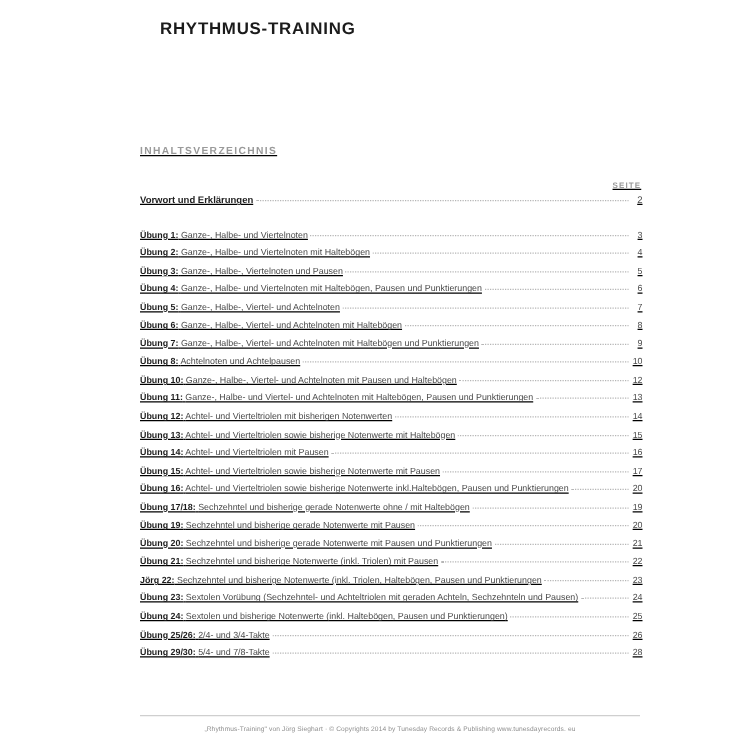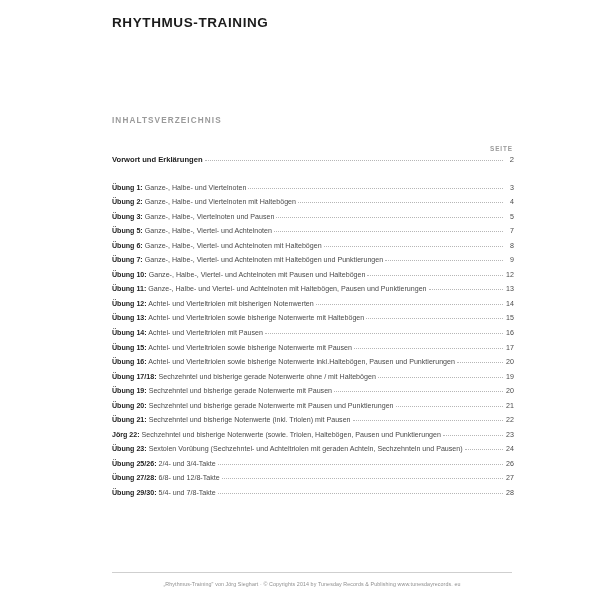--- a/index.html
+++ b/index.html
@@ -15,34 +15,35 @@
     position: relative;
     width: 600px;
     height: 600px;
     background: #ffffff;
     overflow: hidden;
   }
 
   
   .doc-title {
     position: absolute;
-    left: 112px;
+    left: 128px;
     top: 15px;
     font-size: 13.5px;
     font-weight: bold;
     letter-spacing: 0.6px;
     color: #1b1b1b;
   }
 
   
   .toc {
     position: absolute;
     left: 112px;
     top: 116px;
     width: 402px;
+    text-decoration: underline;
   }
   .toc-heading {
     font-size: 8.2px;
     font-weight: bold;
     letter-spacing: 1.1px;
     color: #9a9a9a;
     margin-bottom: 20px;
   }
   .seite-row {
     text-align: right;
@@ -159,35 +160,45 @@
           <span class="etext"><span class="elabel">Übung 2:</span> <span class="edesc">Ganze-, Halbe- und Viertelnoten mit Haltebögen</span></span>
           <span class="dots"></span>
           <span class="pnum">4</span>
         </div>
         <div class="entry">
           <span class="etext"><span class="elabel">Übung 3:</span> <span class="edesc">Ganze-, Halbe-, Viertelnoten und Pausen</span></span>
           <span class="dots"></span>
           <span class="pnum">5</span>
         </div>
         <div class="entry">
+          <span class="etext"><span class="elabel">Übung 4:</span> <span class="edesc">Ganze-, Halbe- und Viertelnoten mit Haltebögen, Pausen und Punktierungen</span></span>
+          <span class="dots"></span>
+          <span class="pnum">6</span>
+        </div>
+        <div class="entry">
           <span class="etext"><span class="elabel">Übung 5:</span> <span class="edesc">Ganze-, Halbe-, Viertel- und Achtelnoten</span></span>
           <span class="dots"></span>
           <span class="pnum">7</span>
         </div>
         <div class="entry">
           <span class="etext"><span class="elabel">Übung 6:</span> <span class="edesc">Ganze-, Halbe-, Viertel- und Achtelnoten mit Haltebögen</span></span>
           <span class="dots"></span>
           <span class="pnum">8</span>
         </div>
         <div class="entry">
           <span class="etext"><span class="elabel">Übung 7:</span> <span class="edesc">Ganze-, Halbe-, Viertel- und Achtelnoten mit Haltebögen und Punktierungen</span></span>
           <span class="dots"></span>
           <span class="pnum">9</span>
         </div>
         <div class="entry">
+          <span class="etext"><span class="elabel">Übung 8:</span> <span class="edesc">Achtelnoten und Achtelpausen</span></span>
+          <span class="dots"></span>
+          <span class="pnum">10</span>
+        </div>
+        <div class="entry">
           <span class="etext"><span class="elabel">Übung 10:</span> <span class="edesc">Ganze-, Halbe-, Viertel- und Achtelnoten mit Pausen und Haltebögen</span></span>
           <span class="dots"></span>
           <span class="pnum">12</span>
         </div>
         <div class="entry">
           <span class="etext"><span class="elabel">Übung 11:</span> <span class="edesc">Ganze-, Halbe- und Viertel- und Achtelnoten mit Haltebögen, Pausen und Punktierungen</span></span>
           <span class="dots"></span>
           <span class="pnum">13</span>
         </div>
         <div class="entry">
@@ -229,38 +240,38 @@
           <span class="etext"><span class="elabel">Übung 20:</span> <span class="edesc">Sechzehntel und bisherige gerade Notenwerte mit Pausen und Punktierungen</span></span>
           <span class="dots"></span>
           <span class="pnum">21</span>
         </div>
         <div class="entry">
           <span class="etext"><span class="elabel">Übung 21:</span> <span class="edesc">Sechzehntel und bisherige Notenwerte (inkl. Triolen) mit Pausen</span></span>
           <span class="dots"></span>
           <span class="pnum">22</span>
         </div>
         <div class="entry">
-          <span class="etext"><span class="elabel">Jörg 22:</span> <span class="edesc">Sechzehntel und bisherige Notenwerte (sowie. Triolen, Haltebögen, Pausen und Punktierungen</span></span>
+          <span class="etext"><span class="elabel">Jörg 22:</span> <span class="edesc">Sechzehntel und bisherige Notenwerte (inkl. Triolen, Haltebögen, Pausen und Punktierungen</span></span>
           <span class="dots"></span>
           <span class="pnum">23</span>
         </div>
         <div class="entry">
           <span class="etext"><span class="elabel">Übung 23:</span> <span class="edesc">Sextolen Vorübung (Sechzehntel- und Achteltriolen mit geraden Achteln, Sechzehnteln und Pausen)</span></span>
           <span class="dots"></span>
           <span class="pnum">24</span>
         </div>
         <div class="entry">
+          <span class="etext"><span class="elabel">Übung 24:</span> <span class="edesc">Sextolen und bisherige Notenwerte (inkl. Haltebögen, Pausen und Punktierungen)</span></span>
+          <span class="dots"></span>
+          <span class="pnum">25</span>
+        </div>
+        <div class="entry">
           <span class="etext"><span class="elabel">Übung 25/26:</span> <span class="edesc">2/4- und 3/4-Takte</span></span>
           <span class="dots"></span>
           <span class="pnum">26</span>
-        </div>
-        <div class="entry">
-          <span class="etext"><span class="elabel">Übung 27/28:</span> <span class="edesc">6/8- und 12/8-Takte</span></span>
-          <span class="dots"></span>
-          <span class="pnum">27</span>
         </div>
         <div class="entry">
           <span class="etext"><span class="elabel">Übung 29/30:</span> <span class="edesc">5/4- und 7/8-Takte</span></span>
           <span class="dots"></span>
           <span class="pnum">28</span>
         </div>
       </div>
 
   </div>
 

